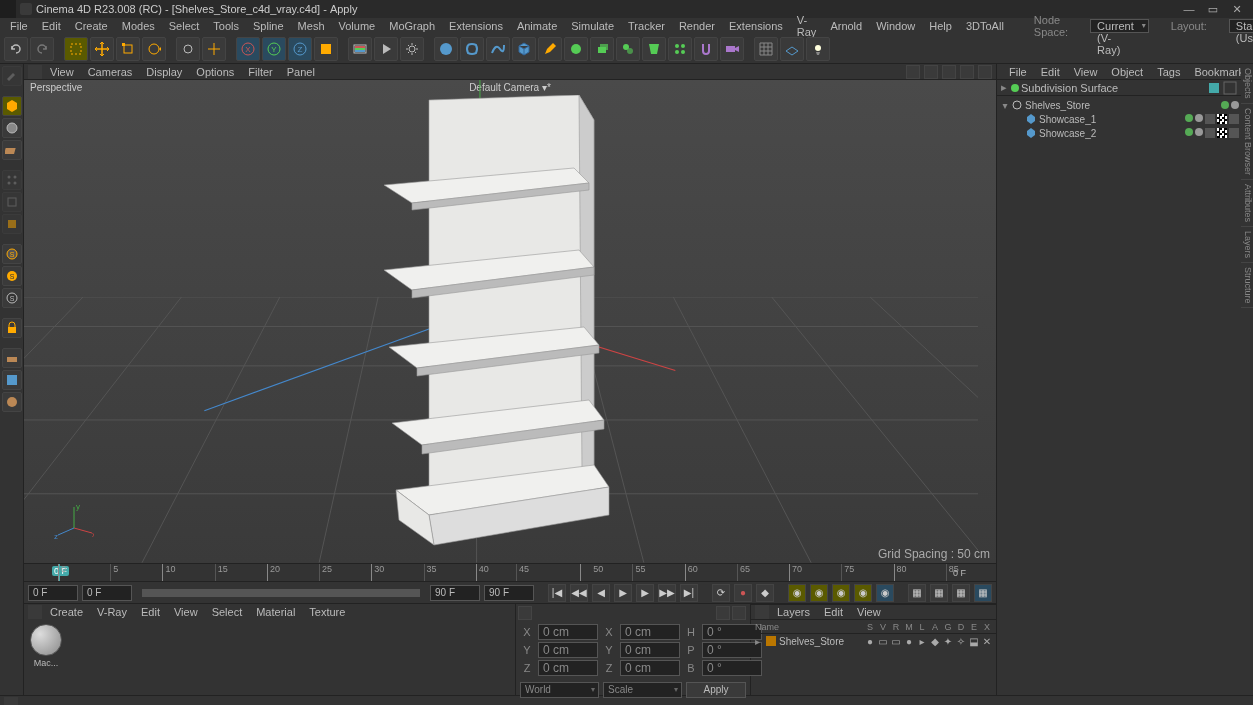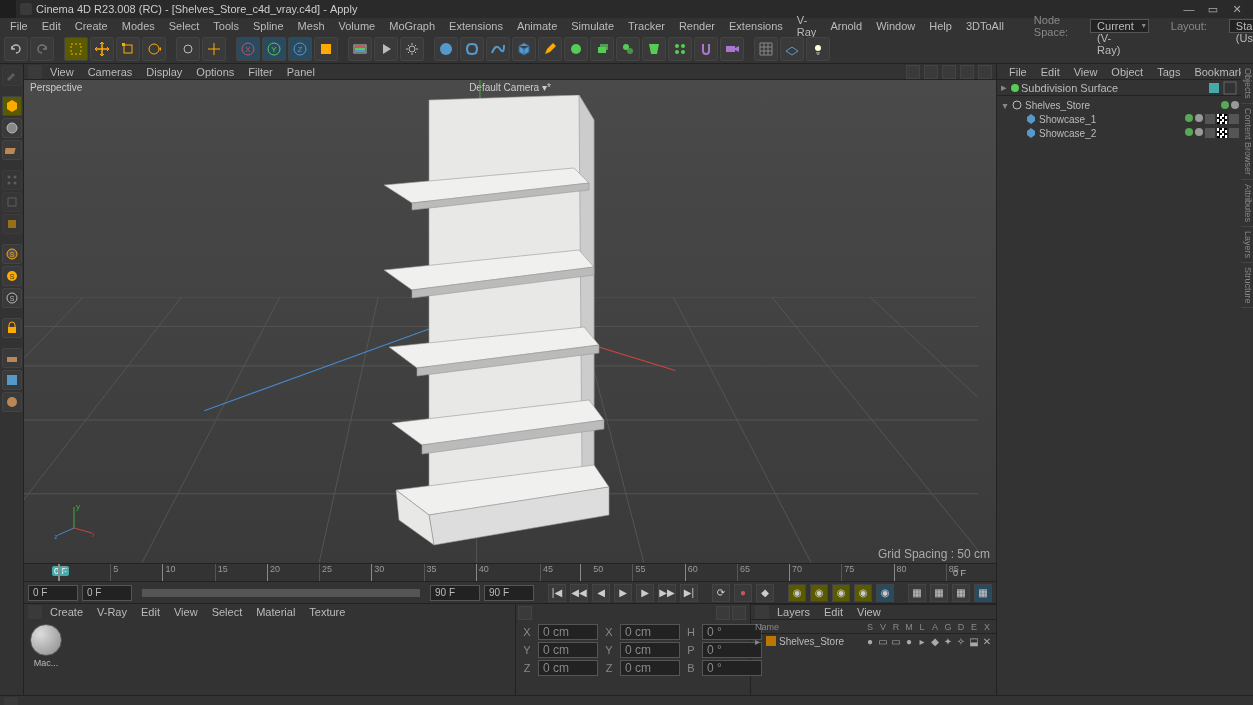--- a/index.html
+++ b/index.html
@@ -525,21 +525,21 @@
       <div id="ticks">
           <div class="tick major" style="left: 34px;">0</div>
           <div class="tick" style="left: 86.2222px;">5</div>
           <div class="tick major" style="left: 138.444px;">10</div>
           <div class="tick" style="left: 190.667px; text-align: center;">15</div>
           <div class="tick major" style="left: 242.889px;">20</div>
           <div class="tick" style="left: 295.111px;">25</div>
           <div class="tick major" style="left: 347.333px;">30</div>
           <div class="tick" style="left: 399.556px;">35</div>
           <div class="tick major" style="left: 451.778px;">40</div>
-          <div class="tick" style="left: 516px;">45</div>
+          <div class="tick" style="left: 492px;">45</div>
           <div class="tick major" style="left: 556.222px; padding-left: 12px;">50</div>
           <div class="tick" style="left: 608.444px;">55</div>
           <div class="tick major" style="left: 660.667px;">60</div>
           <div class="tick" style="left: 712.889px;">65</div>
           <div class="tick major" style="left: 765.111px;">70</div>
           <div class="tick" style="left: 817.333px;">75</div>
           <div class="tick major" style="left: 869.556px;">80</div>
           <div class="tick" style="left: 921.778px;">85</div>
         </div>
       <div class="end">0 F</div>
@@ -615,20 +615,25 @@
             <div class="fld">0 cm</div>
             <div class="lbl">P</div>
             <div class="fld">0 °</div>
             <div class="lbl">Z</div>
             <div class="fld">0 cm</div>
             <div class="lbl">Z</div>
             <div class="fld">0 cm</div>
             <div class="lbl">B</div>
             <div class="fld">0 °</div>
           </div>
+        <div class="coordbtm">
+          <div class="sel">World</div>
+          <div class="sel">Scale</div>
+          <div class="apply">Apply</div>
+        </div>
       </div>
       <div style="width:245px;display:flex;flex-direction:column;">
         <div class="laybar">
           <span style="width:14px;height:14px;background:#3a3a3a;"></span>
           <span class="itm">Layers</span>
           <span class="itm">Edit</span>
           <span class="itm">View</span>
         </div>
         <div class="layhdr">
           <span class="nm">Name</span>

